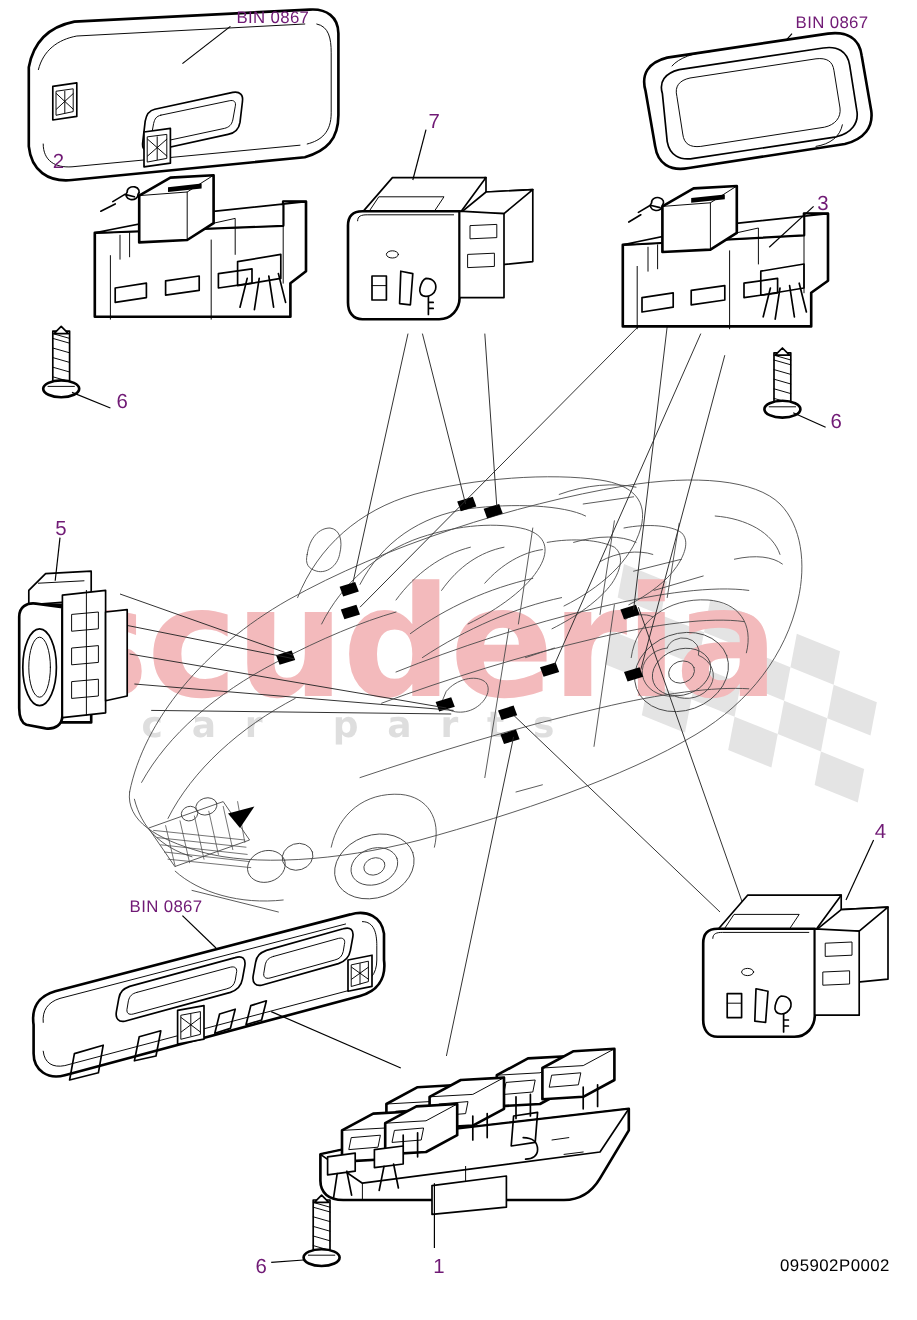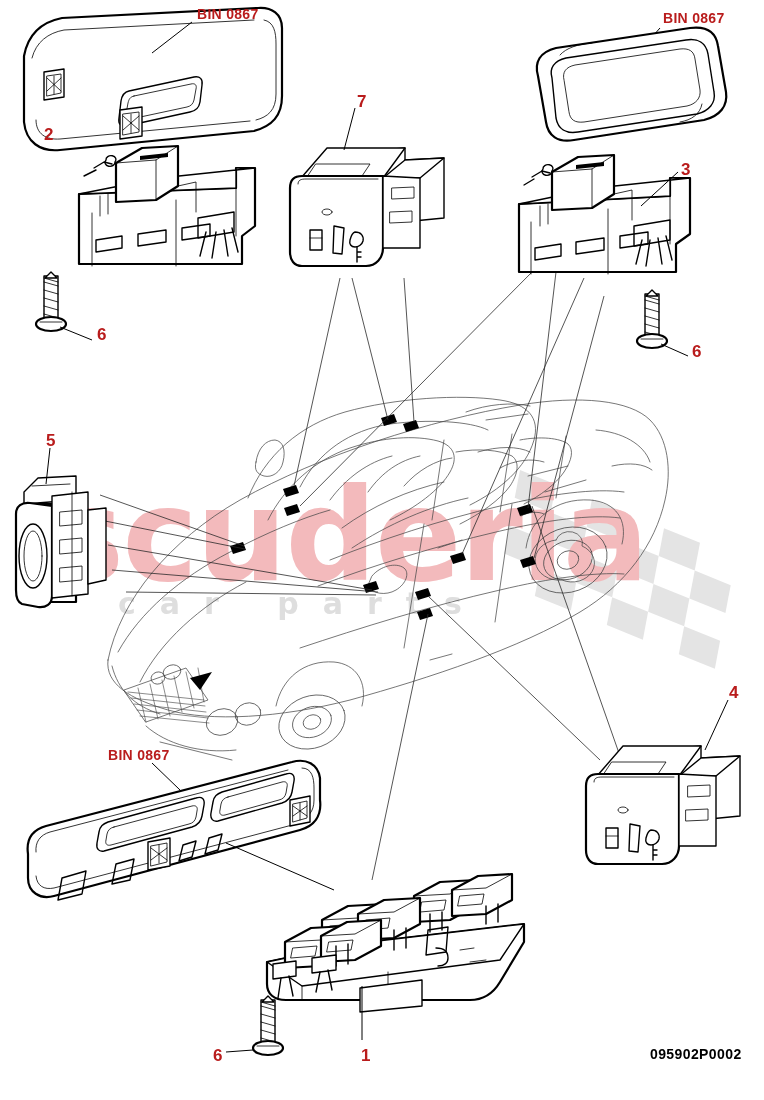--- a/index.html
+++ b/index.html
@@ -1,19 +1,19 @@
 <!DOCTYPE html>
 <html><head>
 <meta charset="utf-8">
 <style>
   html,body{margin:0;padding:0;background:#ffffff;}
   body{width:764px;height:1100px;position:relative;overflow:hidden;
        font-family:"Liberation Sans","DejaVu Sans",sans-serif;}
   #sheet{position:absolute;inset:0;width:764px;height:1100px;}
-  .lbl{position:absolute;font-weight:bold;color:#b91c1c;white-space:nowrap;}
+  .lbl{position:absolute;font-weight:normal;color:#701a75;white-space:nowrap;}
   .bin{font-size:14px;letter-spacing:.3px;}
   .num{font-size:17px;}
   .code{position:absolute;font-size:14px;color:#000;letter-spacing:.4px;}
   svg{display:block;}
   .thick{fill:none;stroke:#000;stroke-width:2.2;stroke-linejoin:round;stroke-linecap:round;}
   .med{fill:none;stroke:#000;stroke-width:1.4;stroke-linejoin:round;stroke-linecap:round;}
   .thin{fill:none;stroke:#000;stroke-width:0.8;stroke-linejoin:round;stroke-linecap:round;}
   .car{fill:none;stroke:#4a4a4a;stroke-width:0.75;stroke-linejoin:round;stroke-linecap:round;}
   .lead{fill:none;stroke:#2a2a2a;stroke-width:0.8;}
   .callout{fill:none;stroke:#000;stroke-width:1;}
@@ -489,13 +489,13 @@
 <div class="lbl num" style="left:44px;top:125px;">2</div>
 <div class="lbl num" style="left:357px;top:92px;">7</div>
 <div class="lbl num" style="left:681px;top:160px;">3</div>
 <div class="lbl num" style="left:97px;top:325px;">6</div>
 <div class="lbl num" style="left:692px;top:342px;">6</div>
 <div class="lbl num" style="left:46px;top:431px;">5</div>
 <div class="lbl num" style="left:729px;top:683px;">4</div>
 <div class="lbl num" style="left:213px;top:1046px;">6</div>
 <div class="lbl num" style="left:361px;top:1046px;">1</div>
 
-<div class="code" style="left:650px;top:1046px;font-weight:bold;">095902P0002</div>
+<div class="code" style="left:650px;top:1046px;">095902P0002</div>
 
 </body></html>

